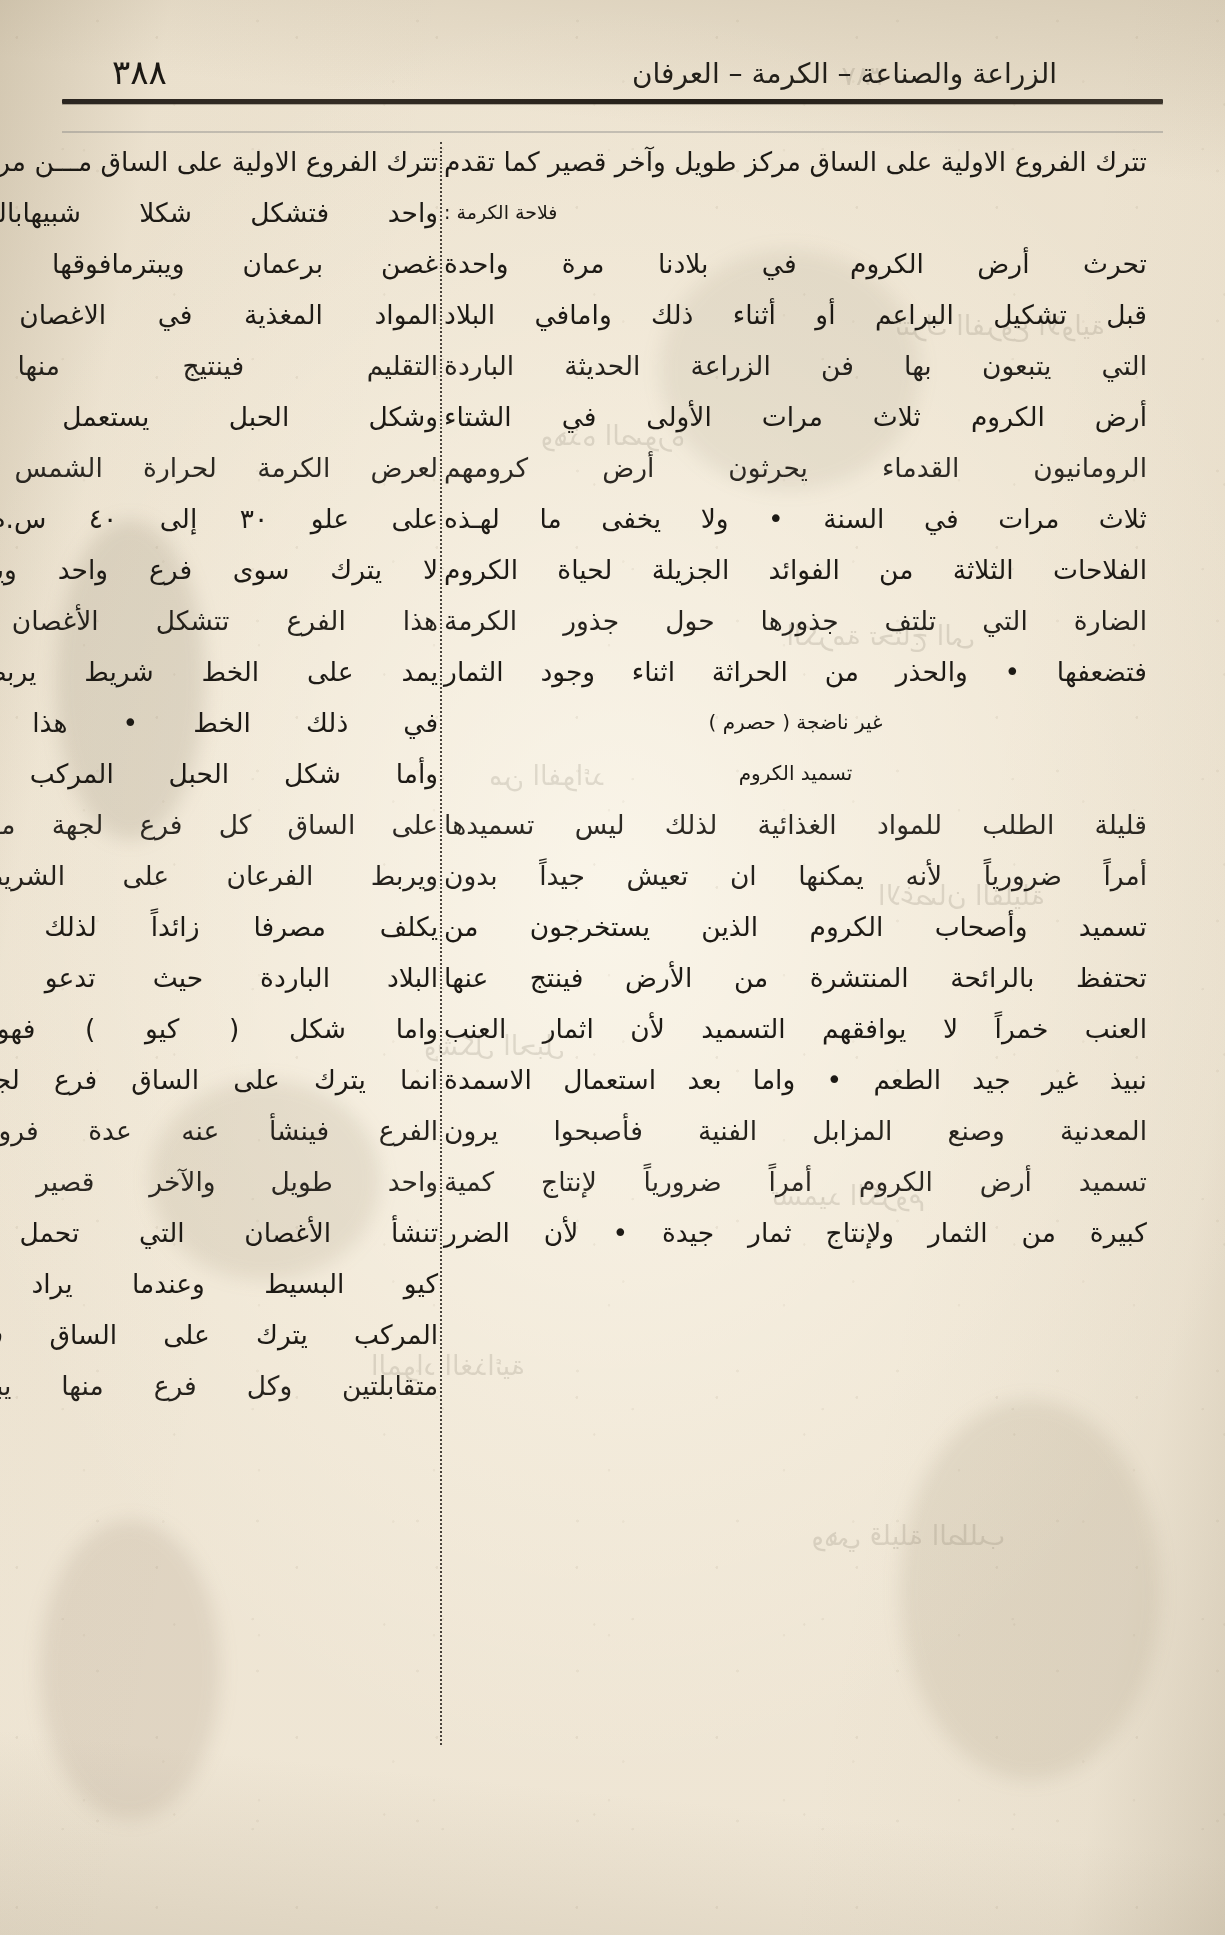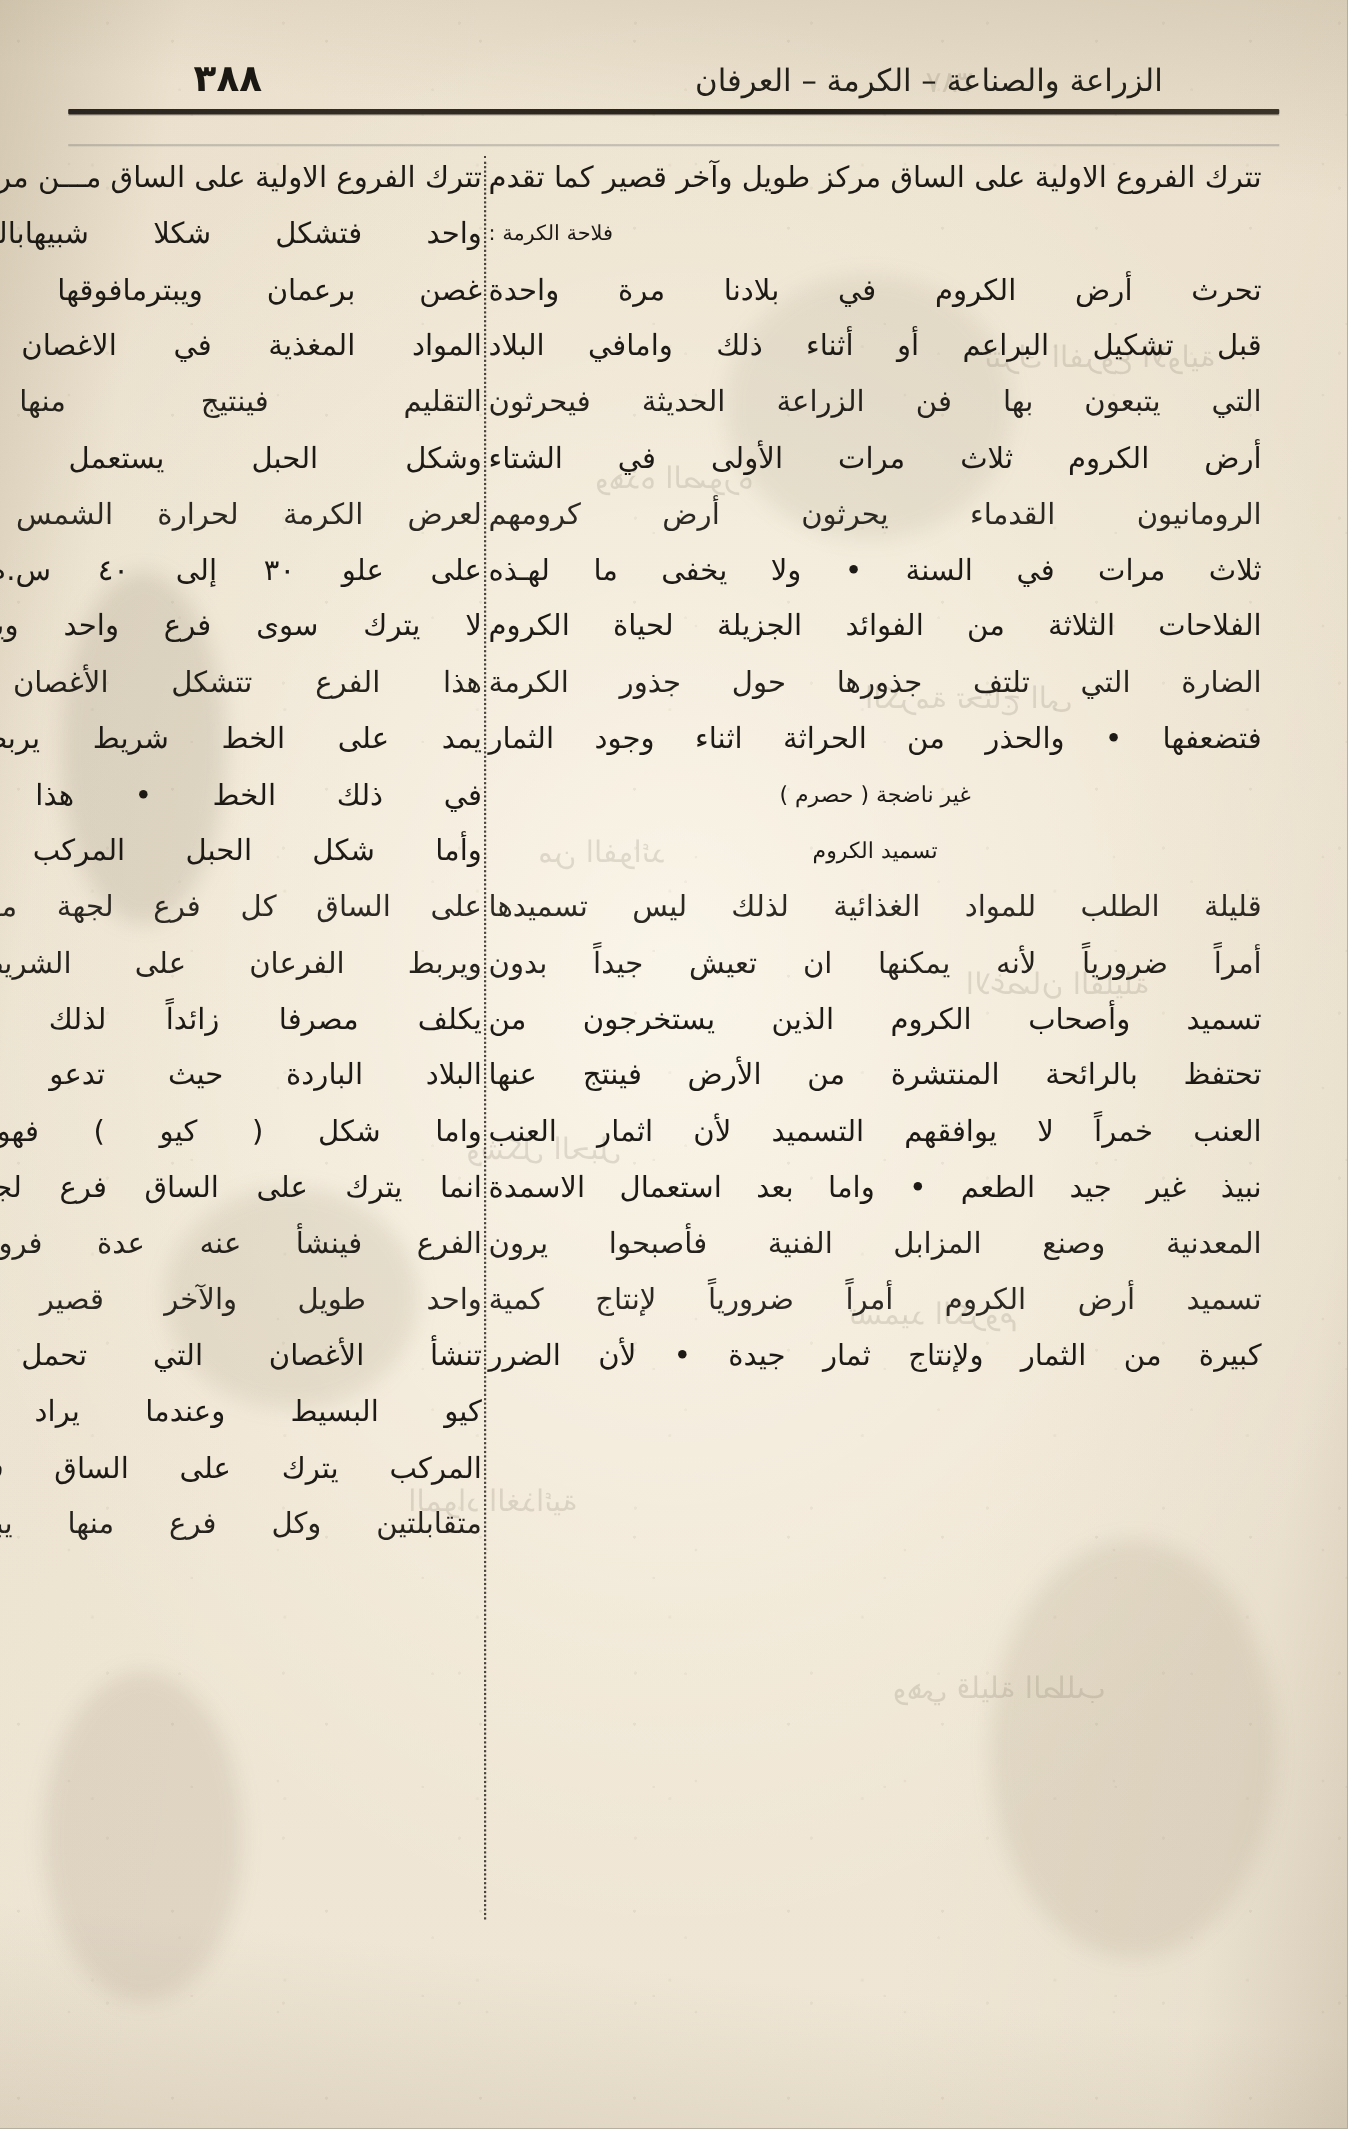--- a/index.html
+++ b/index.html
@@ -81,23 +81,22 @@
     letter-spacing: 0.5px;
     white-space: nowrap;
     padding-bottom: 2px;
     margin-right: 108px;
   }
   .page-number {
     font-size: 34px;
     line-height: 1;
     color: #1b1813;
     letter-spacing: 2px;
-    margin-left: 116px;
+    margin-left: 52px;
     padding-bottom: 1px;
-    font-weight: bold;
   }
 
   .rule {
     position: absolute;
     top: 99px;
     left: 62px;
     right: 62px;
     height: 5px;
     background: linear-gradient(90deg, #2a2520 0%, #332c24 25%, #241f19 60%, #3a332a 100%);
     z-index: 3;
@@ -219,21 +218,21 @@
   <div class="rule"></div>
   <div class="subrule"></div>
 
   <div class="body">
 
     <div class="col left">
       <div class="ln free">تترك الفروع الاولية على الساق مركز طويل وآخر قصير كما تقدم</div>
       <div class="ln heading">فلاحة الكرمة :</div>
       <div class="ln">تحرث أرض الكروم في بلادنا مرة واحدة</div>
       <div class="ln">قبل تشكيل البراعم أو أثناء ذلك وامافي البلاد</div>
-      <div class="ln">التي يتبعون بها فن الزراعة الحديثة فيحرثون</div>
+      <div class="ln">التي يتبعون بها فن الزراعة الحديثة الباردة</div>
       <div class="ln">أرض الكروم ثلاث مرات الأولى في الشتاء</div>
       <div class="ln">الرومانيون القدماء يحرثون أرض كرومهم</div>
       <div class="ln">ثلاث مرات في السنة • ولا يخفى ما لهـذه</div>
       <div class="ln">الفلاحات الثلاثة من الفوائد الجزيلة لحياة الكروم</div>
       <div class="ln">الضارة التي تلتف جذورها حول جذور الكرمة</div>
       <div class="ln">فتضعفها • والحذر من الحراثة اثناء وجود الثمار</div>
       <div class="ln headingc">غير ناضجة ( حصرم )</div>
       <div class="ln headingc">تسميد الكروم</div>
       <div class="ln">قليلة الطلب للمواد الغذائية لذلك ليس تسميدها</div>
       <div class="ln">أمراً ضرورياً لأنه يمكنها ان تعيش جيداً بدون</div>

